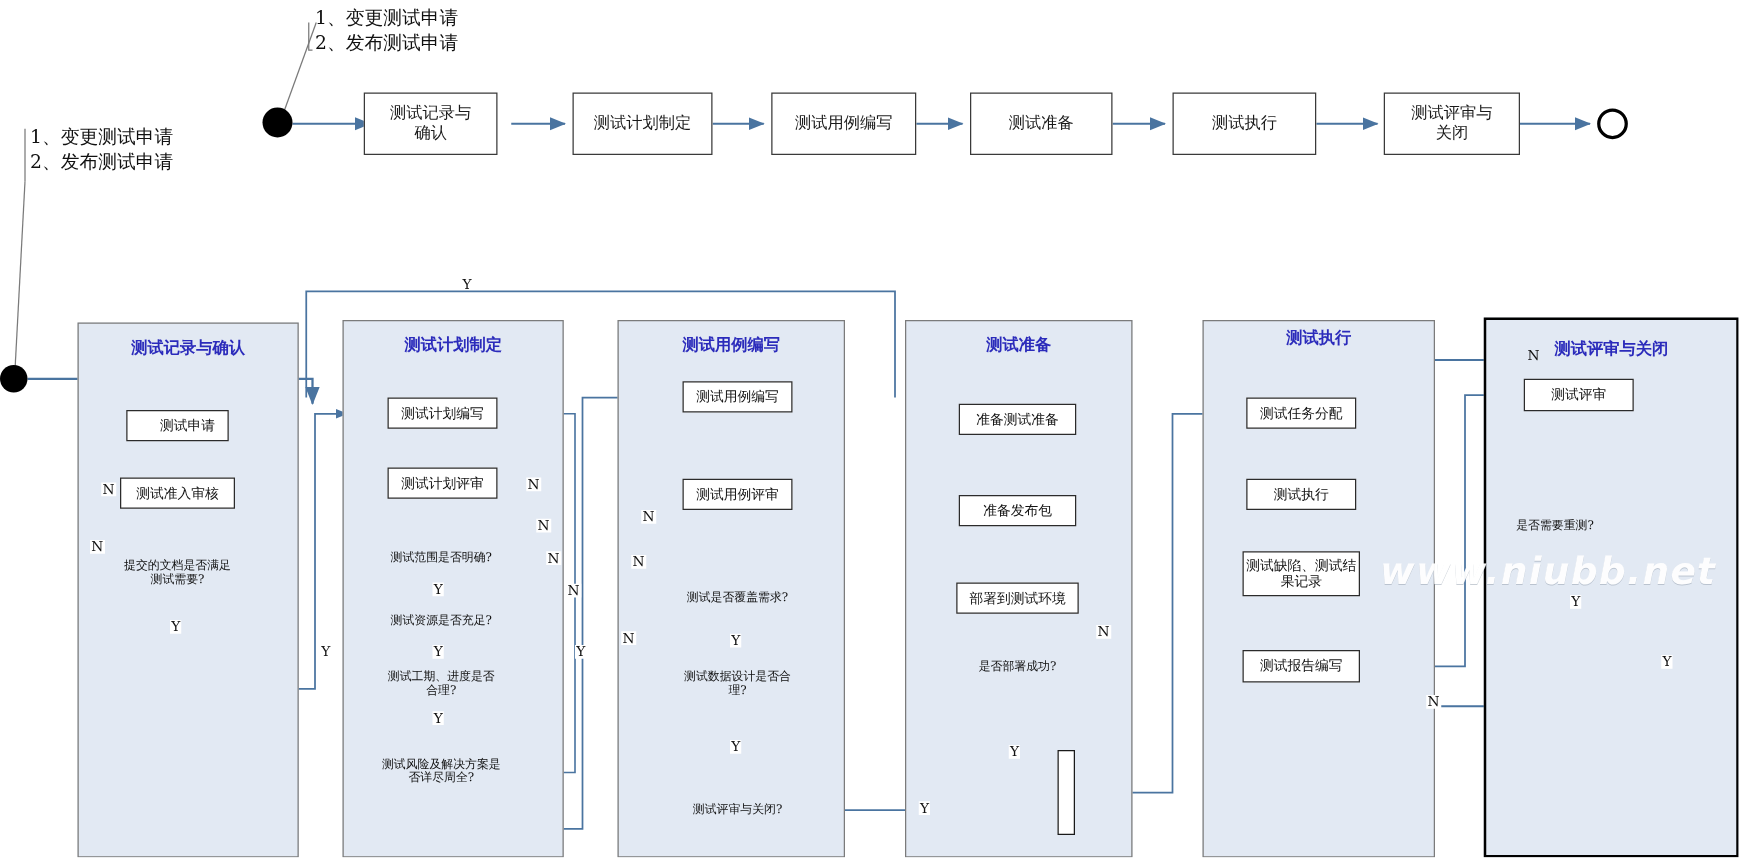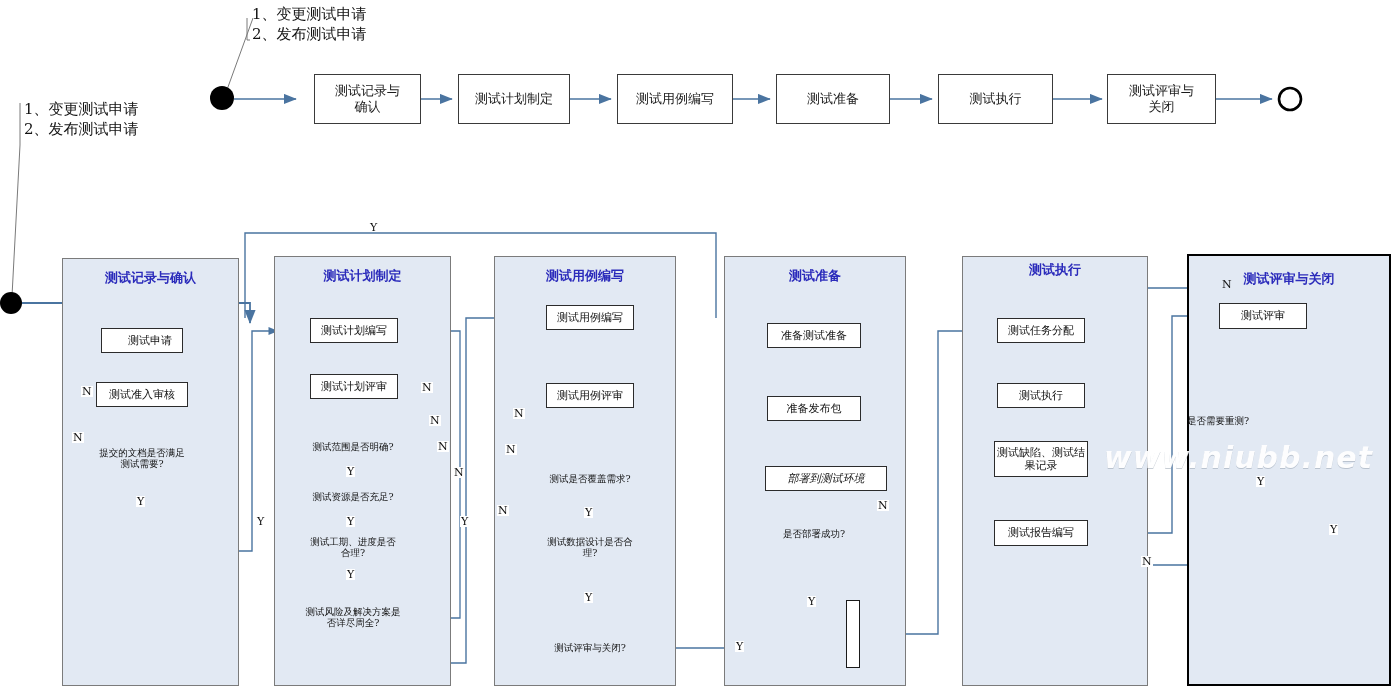--- a/index.html
+++ b/index.html
@@ -184,21 +184,21 @@
 
   <div class="note" style="left:252px;top:4px;">
     <span class="ln">1、变更测试申请</span>
     <span class="ln">2、发布测试申请</span>
   </div>
   <div class="note" style="left:24px;top:99px;">
     <span class="ln">1、变更测试申请</span>
     <span class="ln">2、发布测试申请</span>
   </div>
 
-  <div class="topbox" style="left:314px;top:74px;width:107px;height:50px;justify-content:center;">
+  <div class="topbox" style="left:291px;top:74px;width:107px;height:50px;justify-content:center;">
     <span>测试记录与<br>确认</span>
   </div>
   <div class="topbox" style="left:458px;top:74px;width:112px;height:50px;">
     <span>测试计划制定</span>
   </div>
   <div class="topbox" style="left:617px;top:74px;width:116px;height:50px;">
     <span>测试用例编写</span>
   </div>
   <div class="topbox" style="left:776px;top:74px;width:114px;height:50px;">
     <span>测试准备</span>
@@ -287,21 +287,21 @@
   <div class="lbl" style="left:584px;top:507px;">Y</div>
   <div class="lbl" style="left:584px;top:592px;">Y</div>
   <div class="lbl" style="left:735px;top:641px;">Y</div>
 
   <div class="pbox" style="left:767px;top:323px;width:94px;height:25px;">
     <span>准备测试准备</span>
   </div>
   <div class="pbox" style="left:767px;top:396px;width:94px;height:25px;">
     <span>准备发布包</span>
   </div>
-  <div class="pbox" style="left:765px;top:466px;width:122px;height:25px;font-style:italic;">
+  <div class="pbox" style="left:765px;top:466px;width:98px;height:25px;">
     <span>部署到测试环境</span>
   </div>
   <div class="dia" style="left:764px;top:513px;width:100px;height:42px;">
     <span class="txt">是否部署成功?</span>
   </div>
   <div class="mergebar" style="left:846px;top:600px;width:14px;height:68px;"></div>
   <div class="lbl" style="left:877px;top:500px;">N</div>
   <div class="lbl" style="left:807px;top:596px;">Y</div>
 
   <div class="pbox" style="left:997px;top:318px;width:88px;height:25px;">
@@ -314,21 +314,21 @@
     <span>测试缺陷、测试结果记录</span>
   </div>
   <div class="pbox" style="left:994px;top:520px;width:94px;height:26px;">
     <span>测试报告编写</span>
   </div>
   <div class="lbl" style="left:1141px;top:556px;">N</div>
 
   <div class="pbox" style="left:1219px;top:303px;width:88px;height:26px;">
     <span>测试评审</span>
   </div>
-  <div class="dia" style="left:1168px;top:400px;width:100px;height:42px;">
+  <div class="dia" style="left:1194px;top:400px;width:100px;height:42px;">
     <span class="txt">是否需要重测?</span>
   </div>
   <div class="lbl nobg" style="left:1221px;top:279px;">N</div>
   <div class="lbl" style="left:1256px;top:476px;">Y</div>
   <div class="lbl" style="left:1329px;top:524px;">Y</div>
 
   <div class="watermark" style="left:1104px;top:440px;">www.niubb.net</div>
 
 </div>
 

